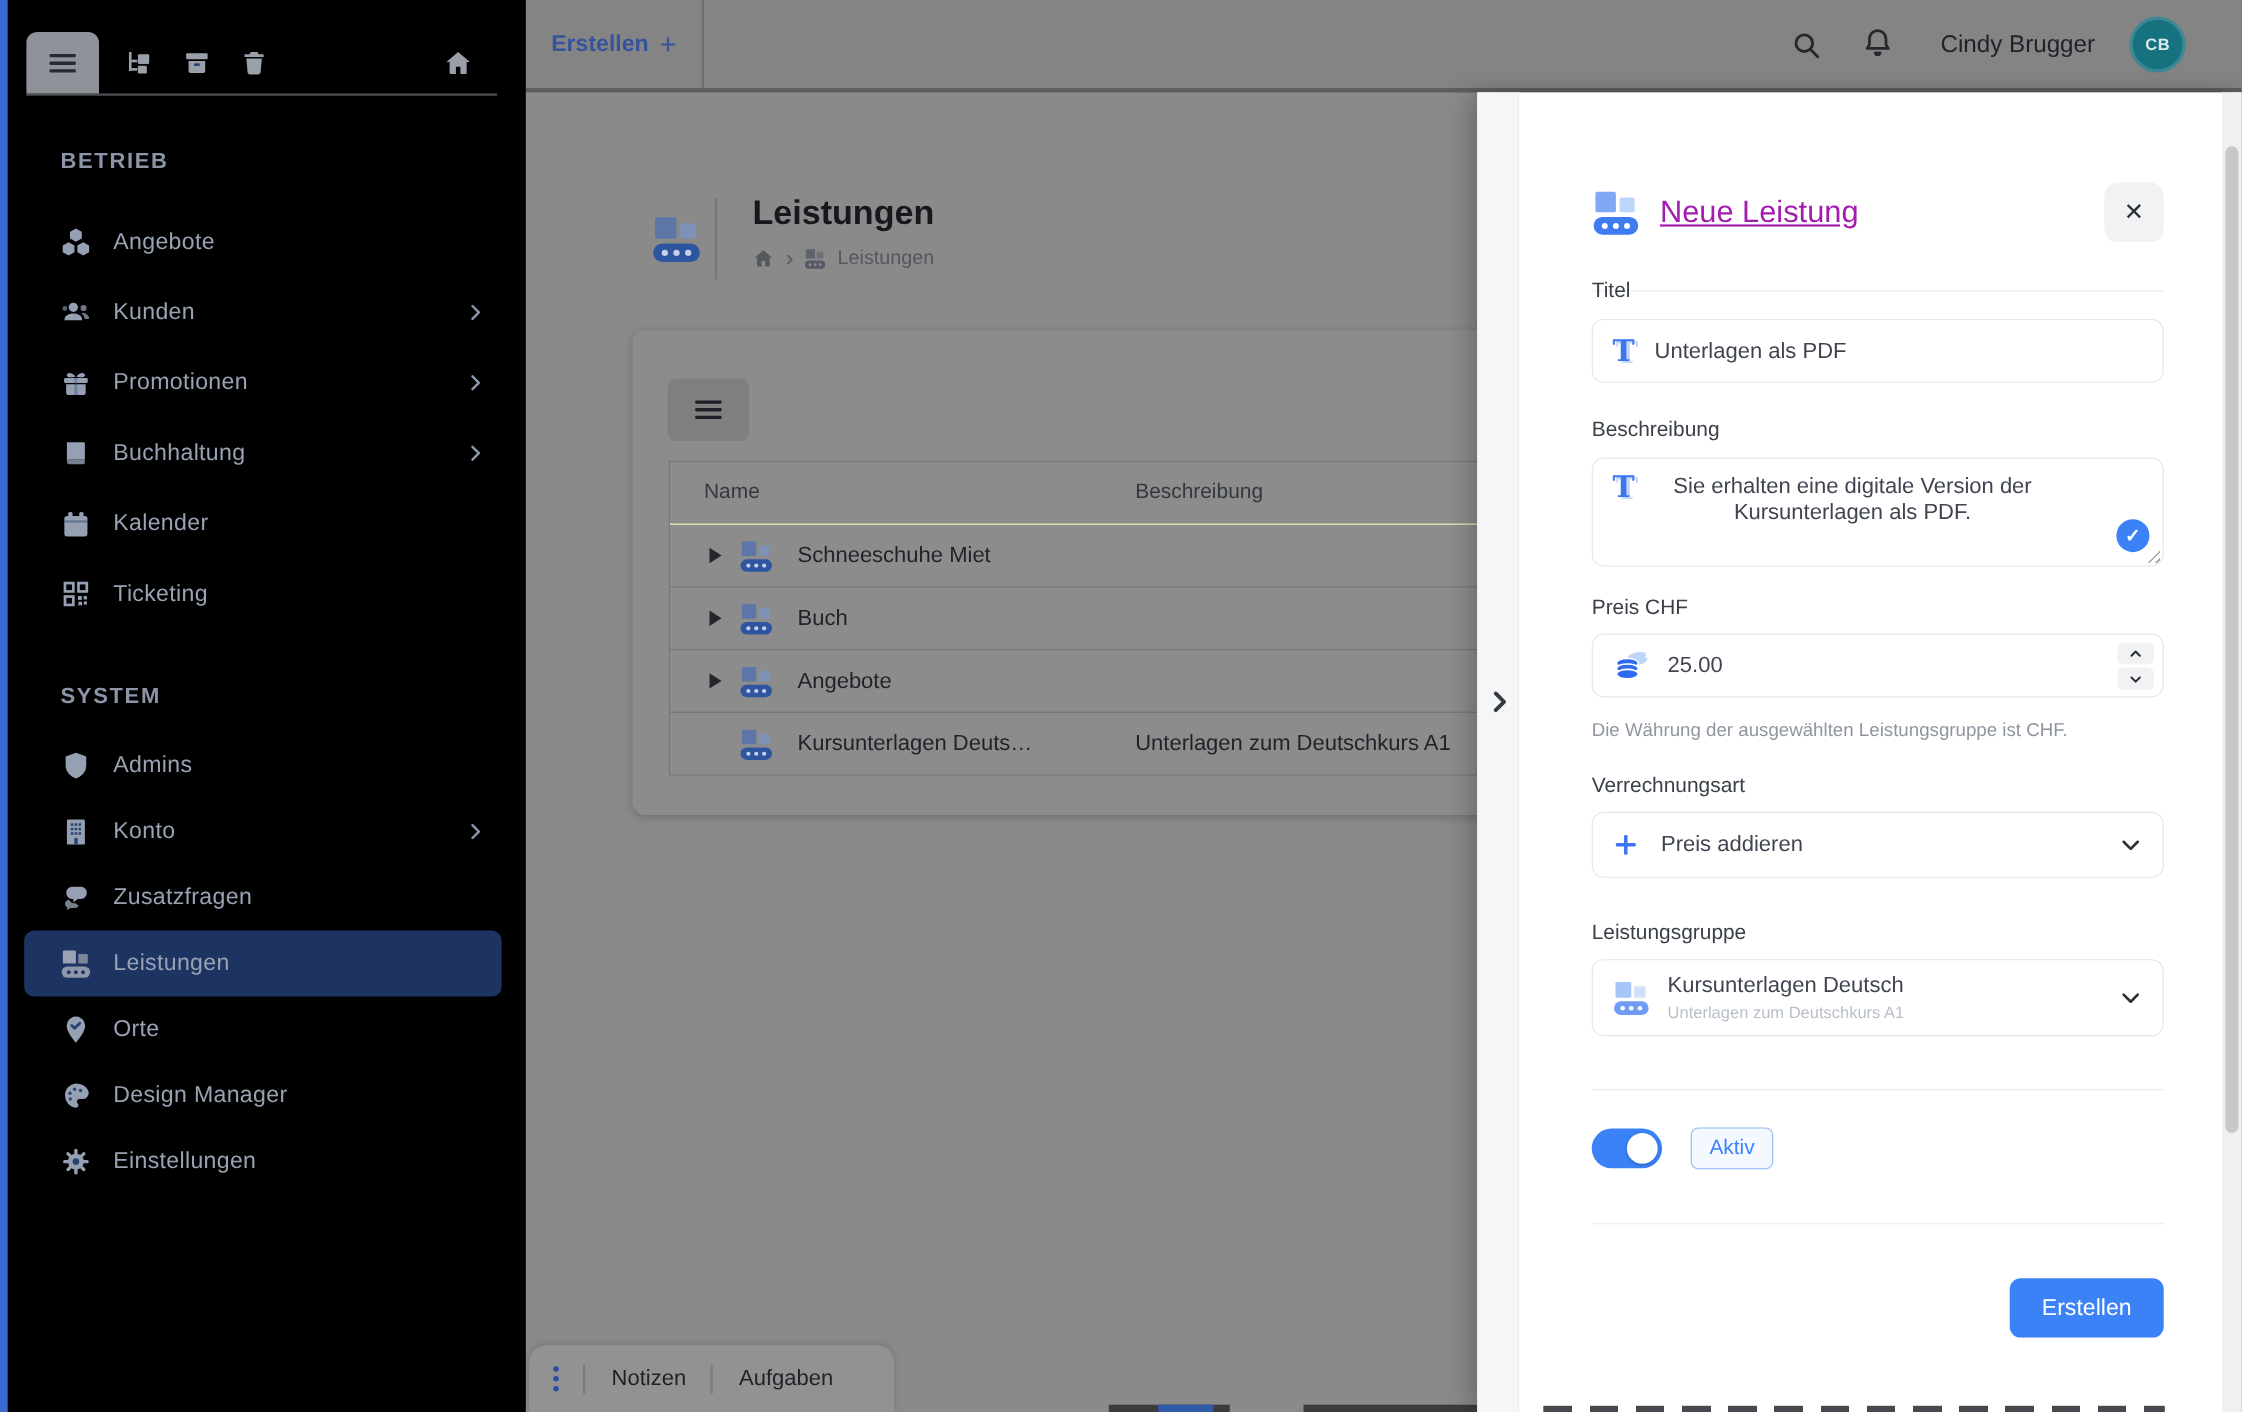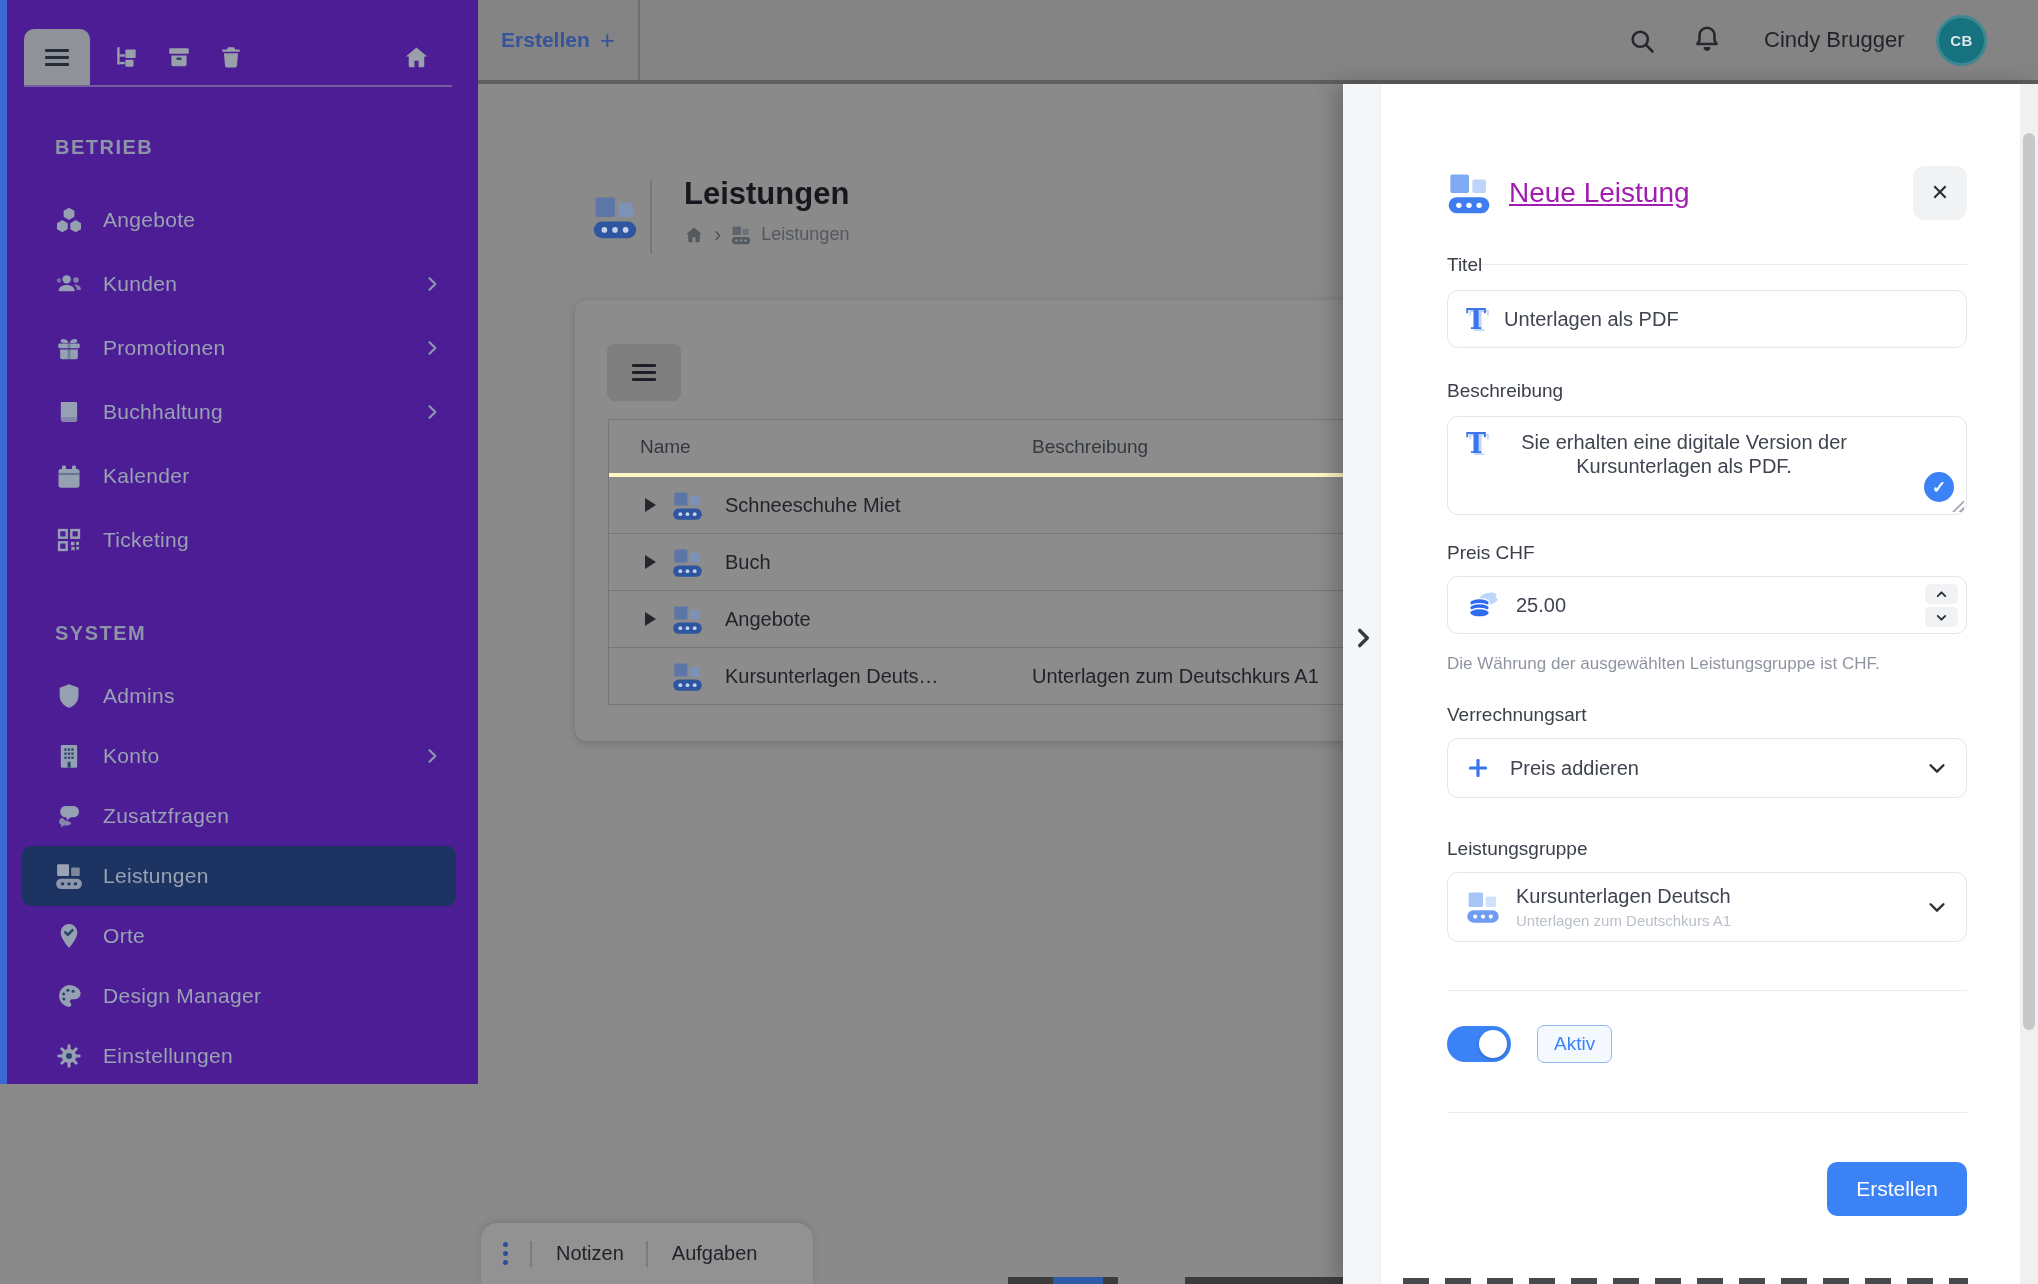--- a/index.html
+++ b/index.html
@@ -2,21 +2,21 @@
 <html><head>
 <meta charset="utf-8">
 <style>
   html,body{margin:0;padding:0;background:#555;}
   *{box-sizing:border-box;}
   .screen{position:relative;width:2038px;height:1284px;overflow:hidden;
     font-family:"Liberation Sans",sans-serif;background:#8a8a8a;}
   svg{display:block;}
 
   
-  .sidebar{position:absolute;left:0;top:0;width:478px;height:1084px;background:#4c1d95;z-index:3;text-decoration:underline;}
+  .sidebar{position:absolute;left:0;top:0;width:478px;height:1284px;background:#000000;z-index:3;text-decoration:underline;}
   .accent{position:absolute;left:0;top:0;width:7px;height:100%;background:#3b69d1;}
   .sb-head{position:absolute;left:24px;top:29px;width:428px;height:56px;display:flex;align-items:center;}
   .sb-tab{width:66px;height:56px;background:#90929a;border-radius:10px 10px 0 0;
     display:flex;flex-direction:column;align-items:center;justify-content:center;gap:4px;cursor:pointer;}
   .sb-tab b{display:block;width:24px;height:3px;background:#222b36;border-radius:1px;}
   .sb-tool{color:#9aa0aa;margin-left:26px;cursor:pointer;}
   .sb-tool.first{margin-left:24px;}
   .sb-tool.home{margin-left:auto;margin-right:22px;}
   .sb-divider{position:absolute;left:24px;top:85px;width:428px;height:2px;background:#9aa0aa;opacity:.5;}
   .sb-section{position:absolute;left:55px;font-size:20px;font-weight:700;letter-spacing:1.5px;color:#8c95a7;}
@@ -52,21 +52,21 @@
   .page-title{position:absolute;left:206px;top:92px;font-size:31px;font-weight:600;color:#16181d;}
   .breadcrumb{position:absolute;left:206px;top:140px;display:flex;align-items:center;gap:10px;
     font-size:18px;color:#54585f;}
   .bc-sep{font-size:22px;line-height:18px;color:#54585f;}
   .card{position:absolute;left:97px;top:216px;width:1330px;height:441px;background:#8c8c8c;
     border-radius:12px;box-shadow:0 2px 8px rgba(0,0,0,.18);}
   .card-menu{position:absolute;left:32px;top:44px;width:74px;height:57px;background:#7f7f7f;border-radius:8px;
     display:flex;flex-direction:column;align-items:center;justify-content:center;gap:4px;cursor:pointer;}
   .card-menu b{display:block;width:24px;height:3px;background:#1d2127;border-radius:1px;}
   .tbl{position:absolute;left:33px;top:119px;width:1297px;border-top:1px solid #767676;border-left:1px solid #767676;}
-  .tbl-head{height:57px;display:flex;align-items:center;border-bottom:4px solid #fef9c3;
+  .tbl-head{height:57px;display:flex;align-items:center;border-bottom:1px solid #fef9c3;
     font-size:19px;color:#34383f;}
   .th-name{width:423px;padding-left:31px;}
   .th-desc{flex:1;}
   .tbl-row{height:57px;display:flex;align-items:center;border-bottom:1px solid #767676;cursor:pointer;}
   .name-zone{width:423px;display:flex;align-items:center;}
   .caret{width:0;height:0;border-left:11px solid #24272c;border-top:7px solid transparent;
     border-bottom:7px solid transparent;margin-left:36px;flex:0 0 auto;}
   .caret.hidden{visibility:hidden;}
   .rico{margin-left:16px;flex:0 0 31px;}
   .rname{margin-left:22px;font-size:20px;color:#1f2228;white-space:nowrap;text-align:center;}

